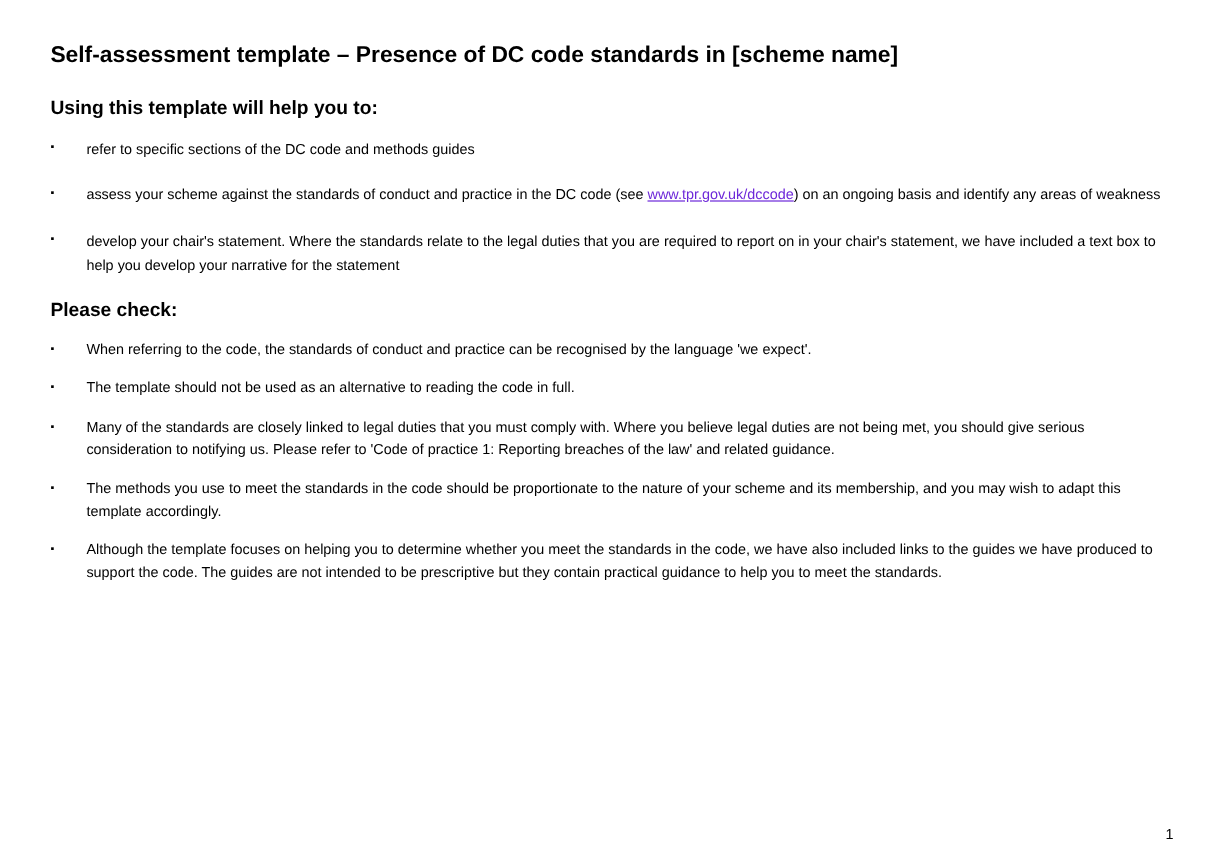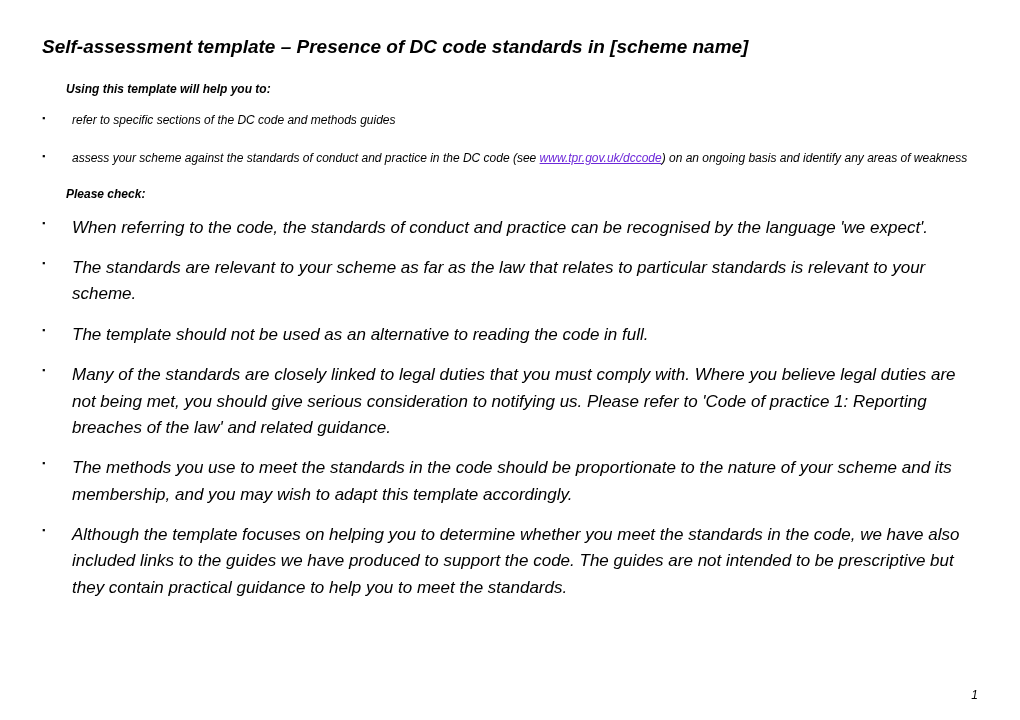--- a/index.html
+++ b/index.html
@@ -1,55 +1,53 @@
 <!DOCTYPE html>
 <html><head>
   <meta charset="utf-8">
   <style>
     * {
       margin: 0;
       padding: 0;
       box-sizing: border-box;
-      font-style: italic;
     }
     body {
       font-family: Arial, Helvetica, sans-serif;
       background: #ffffff;
       width: 1020px;
       height: 720px;
       padding: 36px 42px 24px 42px;
       position: relative;
       color: #000;
     }
     h1 {
       font-size: 19px;
       font-weight: bold;
       margin-bottom: 24px;
     }
     .section-label {
-      font-size: 12px;
+      font-size: 16px;
       font-weight: bold;
       margin-bottom: 14px;
-      margin-left: 24px;
     }
     ul {
       list-style: none;
       padding-left: 0;
     }
     ul.bullets-spaced li {
       position: relative;
       padding-left: 30px;
       font-size: 12px;
       line-height: 1.7;
       margin-bottom: 18px;
     }
     ul.bullets-tight li {
       position: relative;
       padding-left: 30px;
-      font-size: 17px;
+      font-size: 12px;
       line-height: 1.55;
       margin-bottom: 14px;
     }
     ul li::before {
       content: "▪";
       position: absolute;
       left: 0;
       top: 0;
       font-size: 9px;
       line-height: 1.9;
@@ -70,26 +68,26 @@
 
 <h1>Self-assessment template – Presence of DC code standards in [scheme name]</h1>
 
 <div class="section-label">Using this template will help you to:</div>
 
 <ul class="bullets-spaced">
   <li>refer to specific sections of the DC code and methods guides</li>
   <li>
     <span>assess your scheme against the standards of conduct and practice in the DC code (see </span><a class="link" href="#">www.tpr.gov.uk/dccode</a><span>) on an ongoing basis and identify any areas of weakness</span>
   </li>
+  <li>develop your chair's statement. Where the standards relate to the legal duties that you are required to report on in your chair's statement, we have included a text box to help you develop your narrative for the statement</li>
 </ul>
 
 <div class="section-label">Please check:</div>
 
 <ul class="bullets-tight">
   <li>When referring to the code, the standards of conduct and practice can be recognised by the language 'we expect'.</li>
-  <li>The standards are relevant to your scheme as far as the law that relates to particular standards is relevant to your scheme.</li>
   <li>The template should not be used as an alternative to reading the code in full.</li>
   <li>Many of the standards are closely linked to legal duties that you must comply with. Where you believe legal duties are not being met, you should give serious consideration to notifying us. Please refer to 'Code of practice 1: Reporting breaches of the law' and related guidance.</li>
   <li>The methods you use to meet the standards in the code should be proportionate to the nature of your scheme and its membership, and you may wish to adapt this template accordingly.</li>
   <li>Although the template focuses on helping you to determine whether you meet the standards in the code, we have also included links to the guides we have produced to support the code. The guides are not intended to be prescriptive but they contain practical guidance to help you to meet the standards.</li>
 </ul>
 
 <div class="page-number">1</div>
 
 </body></html>

